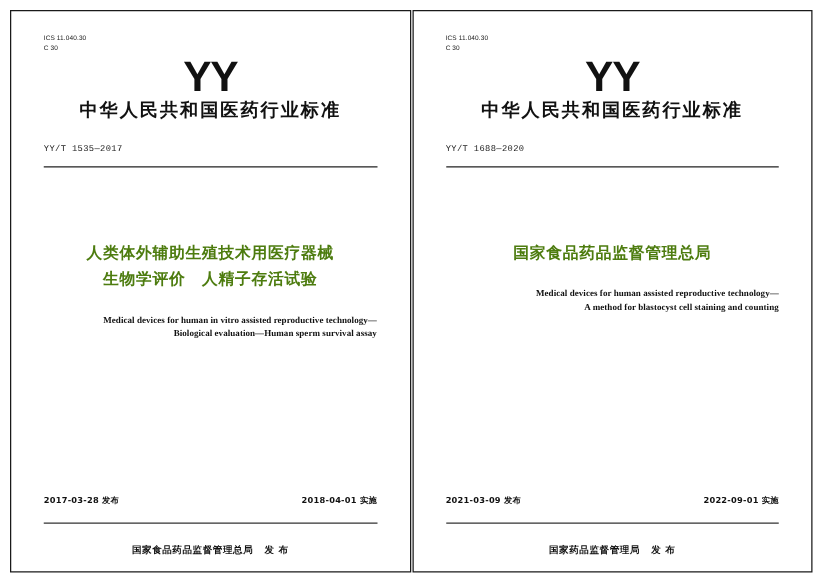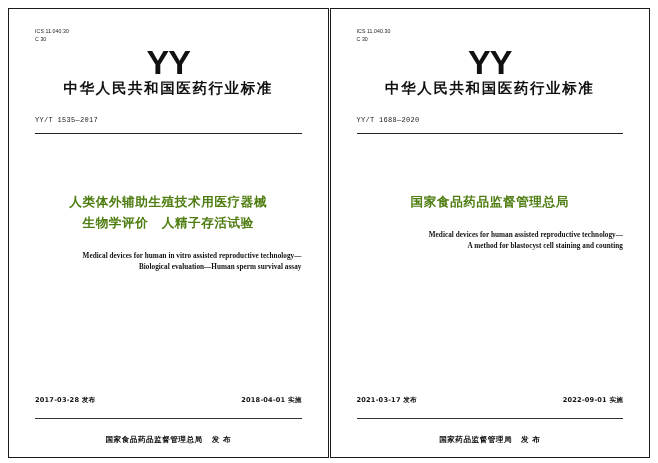--- a/index.html
+++ b/index.html
@@ -180,21 +180,21 @@
       <div class="cn-title-line">国家食品药品监督管理总局</div>
       <div class="en-title">
         <div class="en-title-line">Medical devices for human assisted reproductive technology—</div>
         <div class="en-title-line">A method for blastocyst cell staining and counting</div>
       </div>
     </div>
 
     <div class="spacer"></div>
 
     <div class="dates-row">
-      <div>2021-03-17 发布</div>
+      <div>2021-03-09 发布</div>
       <div>2022-09-01 实施</div>
     </div>
     <hr class="rule thin">
     <div class="issuer">
       <span>国家药品监督管理局</span><span class="gap"></span><span>发 布</span>
     </div>
   </div>
 
 </div>
 

